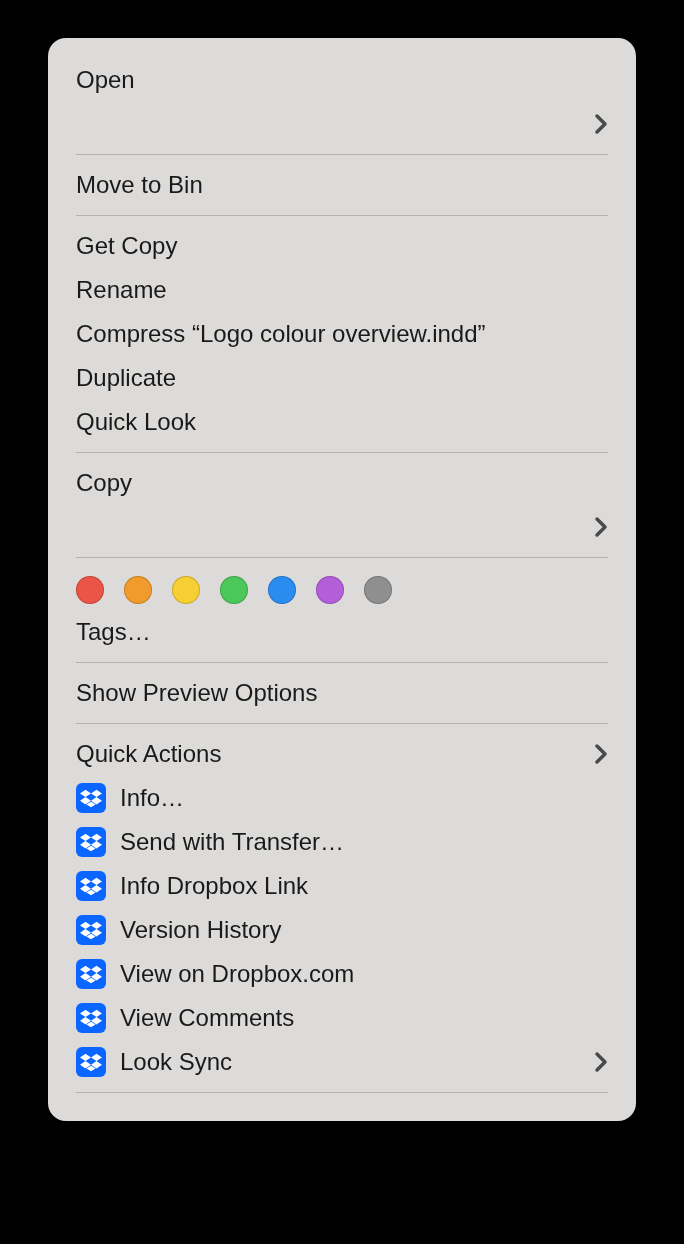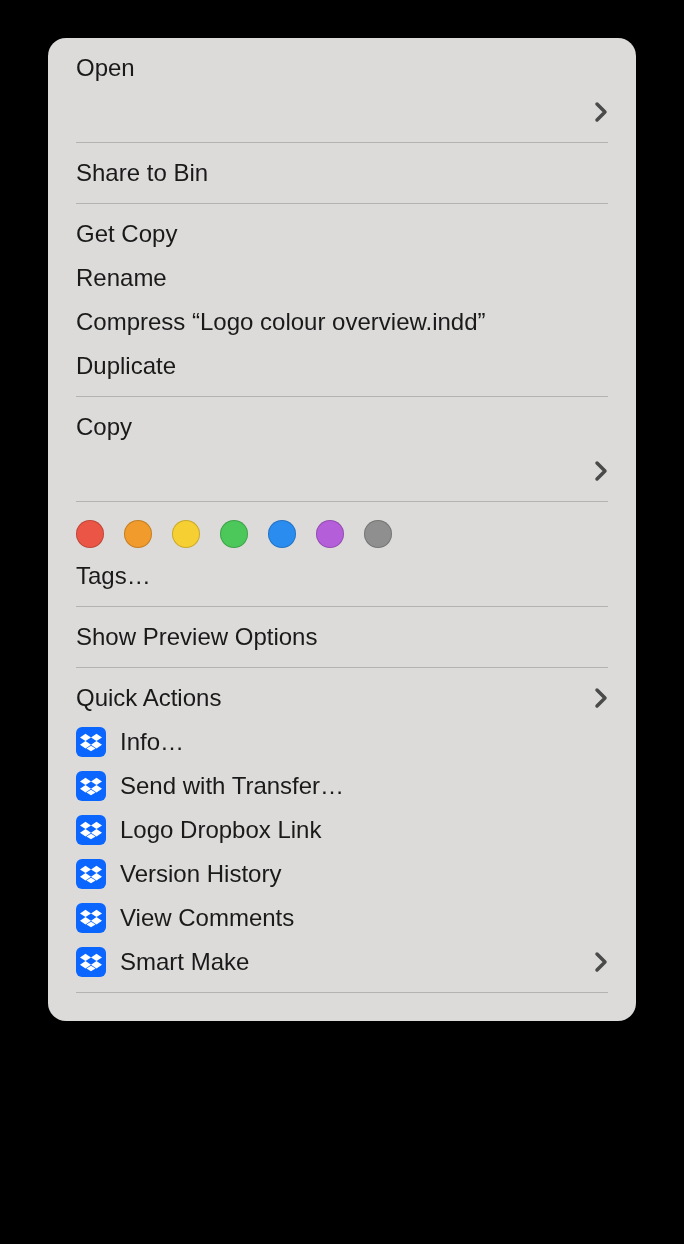--- a/index.html
+++ b/index.html
@@ -12,21 +12,21 @@
     -webkit-font-smoothing: antialiased;
   }
   .menu {
     position: absolute;
     left: 48px;
     top: 38px;
     width: 588px;
     background: #dcdbda;
     border-radius: 18px;
     box-shadow: 0 0 0 1px rgba(0,0,0,0.12), 0 20px 40px rgba(0,0,0,0.5);
-    padding: 8px 0 20px 0;
+    padding: 20px 0 20px 0;
     box-sizing: border-box;
   }
   .item {
     display: flex;
     align-items: center;
     height: 44px;
     padding: 0 28px;
     font-size: 24px;
     color: #1a1a1a;
     position: relative;
@@ -96,21 +96,21 @@
     <span class="chevron">
       <svg viewBox="0 0 14 22">
           <polyline points="3,3 11,11 3,19"></polyline>
         </svg>
     </span>
   </div>
 
   <div class="sep"></div>
 
   <div class="item">
-    <span class="label">Share to Bin</span>
+    <span class="label">Move to Bin</span>
   </div>
 
   <div class="sep"></div>
 
   <div class="item">
     <span class="label">Get Copy</span>
   </div>
 
   <div class="item">
     <span class="label">Rename</span>
@@ -118,20 +118,23 @@
 
   <div class="item">
     <span class="label">Compress “Logo colour overview.indd”</span>
   </div>
 
   <div class="item">
     <span class="label">Duplicate</span>
   </div>
 
 
+  <div class="item">
+    <span class="label">Quick Look</span>
+  </div>
 
   <div class="sep"></div>
 
   <div class="item">
     <span class="label">Copy</span>
   </div>
 
   <div class="item">
     <span class="chevron">
       <svg viewBox="0 0 14 22">
@@ -209,38 +212,52 @@
       <svg viewBox="0 0 24 24">
           <g fill="#fff">
             <polygon points="6,3 12,7 6,11 0,7"></polygon>
             <polygon points="18,3 24,7 18,11 12,7"></polygon>
             <polygon points="6,11 12,15 6,19 0,15"></polygon>
             <polygon points="18,11 24,15 18,19 12,15"></polygon>
             <polygon points="12,16 17,19 12,22 7,19"></polygon>
           </g>
         </svg>
     </span>
-    <span class="label">Logo Dropbox Link</span>
+    <span class="label">Info Dropbox Link</span>
   </div>
 
   <div class="item">
     <span class="db-icon">
       <svg viewBox="0 0 24 24">
           <g fill="#fff">
             <polygon points="6,3 12,7 6,11 0,7"></polygon>
             <polygon points="18,3 24,7 18,11 12,7"></polygon>
             <polygon points="6,11 12,15 6,19 0,15"></polygon>
             <polygon points="18,11 24,15 18,19 12,15"></polygon>
             <polygon points="12,16 17,19 12,22 7,19"></polygon>
           </g>
         </svg>
     </span>
     <span class="label">Version History</span>
   </div>
 
+  <div class="item">
+    <span class="db-icon">
+      <svg viewBox="0 0 24 24">
+          <g fill="#fff">
+            <polygon points="6,3 12,7 6,11 0,7"></polygon>
+            <polygon points="18,3 24,7 18,11 12,7"></polygon>
+            <polygon points="6,11 12,15 6,19 0,15"></polygon>
+            <polygon points="18,11 24,15 18,19 12,15"></polygon>
+            <polygon points="12,16 17,19 12,22 7,19"></polygon>
+          </g>
+        </svg>
+    </span>
+    <span class="label">View on Dropbox.com</span>
+  </div>
 
   <div class="item">
     <span class="db-icon">
       <svg viewBox="0 0 24 24">
           <g fill="#fff">
             <polygon points="6,3 12,7 6,11 0,7"></polygon>
             <polygon points="18,3 24,7 18,11 12,7"></polygon>
             <polygon points="6,11 12,15 6,19 0,15"></polygon>
             <polygon points="18,11 24,15 18,19 12,15"></polygon>
             <polygon points="12,16 17,19 12,22 7,19"></polygon>
@@ -255,21 +272,21 @@
       <svg viewBox="0 0 24 24">
           <g fill="#fff">
             <polygon points="6,3 12,7 6,11 0,7"></polygon>
             <polygon points="18,3 24,7 18,11 12,7"></polygon>
             <polygon points="6,11 12,15 6,19 0,15"></polygon>
             <polygon points="18,11 24,15 18,19 12,15"></polygon>
             <polygon points="12,16 17,19 12,22 7,19"></polygon>
           </g>
         </svg>
     </span>
-    <span class="label">Smart Make</span>
+    <span class="label">Look Sync</span>
     <span class="chevron">
       <svg viewBox="0 0 14 22">
           <polyline points="3,3 11,11 3,19"></polyline>
         </svg>
     </span>
   </div>
 
   <div class="sep"></div>
 
 </div>

